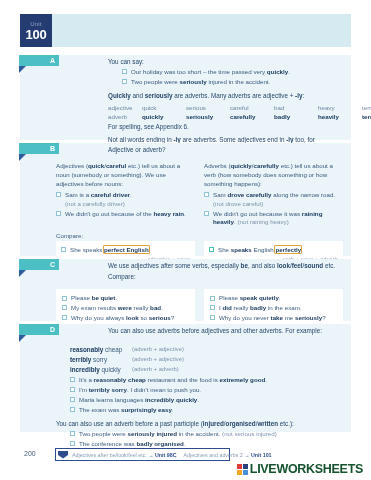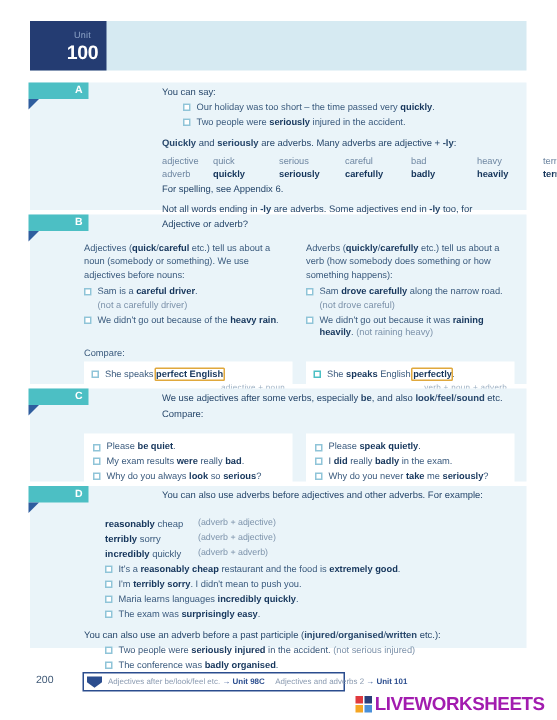--- a/index.html
+++ b/index.html
@@ -13,21 +13,21 @@
   .page{position:relative;width:371px;height:480px;background:#fff;}
 
   
   .header{
     position:absolute;left:20px;top:14px;width:331px;height:33px;
     background:#d6eaf2;display:flex;align-items:center;
   }
   .unit-badge{
     width:32px;height:33px;background:#243c72;color:#fff;
     display:flex;flex-direction:column;align-items:center;justify-content:center;
-    flex:0 0 auto;line-height:1;padding-left:19px;
+    flex:0 0 auto;line-height:1;
   }
   .unit-badge .u-word{font-size:6px;color:#8fa5c9;letter-spacing:.2px;margin-bottom:1px;}
   .unit-badge .u-num{font-size:13px;font-weight:bold;letter-spacing:-.2px;}
   .header-title{
     font-size:11.5px;color:#2c5f87;margin-left:9px;letter-spacing:.05px;
   }
   .header-title b{font-weight:bold;color:#1f4f75;}
 
   
   .section{position:absolute;left:20px;width:331px;background:#eaf4f9;}
@@ -116,21 +116,21 @@
   .fsep{display:inline-block;width:7px;}
 
   .lwlogo{
     position:absolute;right:8px;top:462px;display:flex;align-items:center;
   }
   .lwicon{
     width:11px;height:11px;margin-right:2px;
     display:grid;grid-template-columns:1fr 1fr;grid-template-rows:1fr 1fr;gap:1px;
   }
   .lwicon i{display:block;}
-  .lwtext{font-size:12.5px;font-weight:bold;color:#a21caf;letter-spacing:-.3px;}
+  .lwtext{font-size:12.5px;font-weight:bold;color:#14532d;letter-spacing:-.3px;}
 </style>
 </head>
 <body>
 
 <div class="page">
 
   <div class="header">
     <div class="unit-badge">
       <span class="u-word">Unit</span>
       <span class="u-num">100</span>

